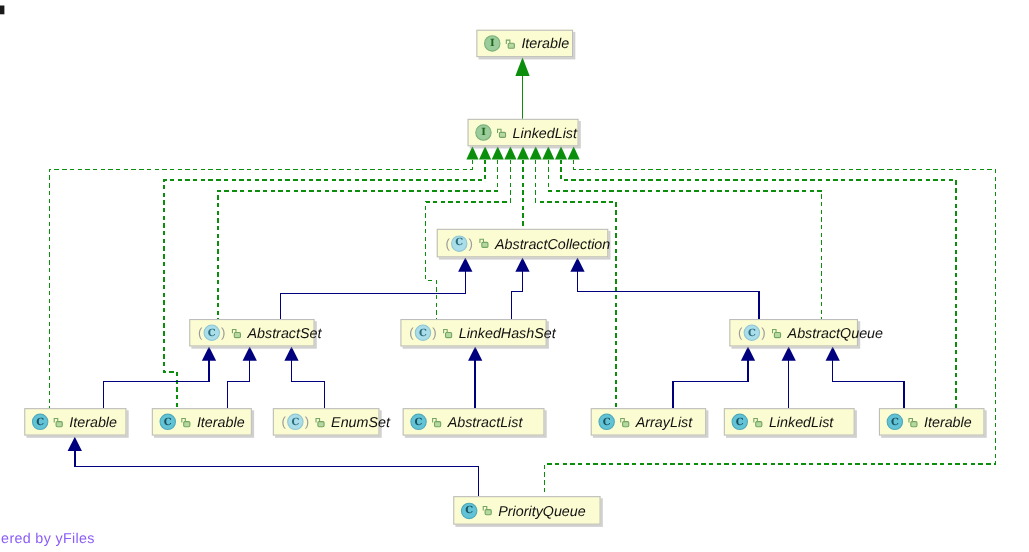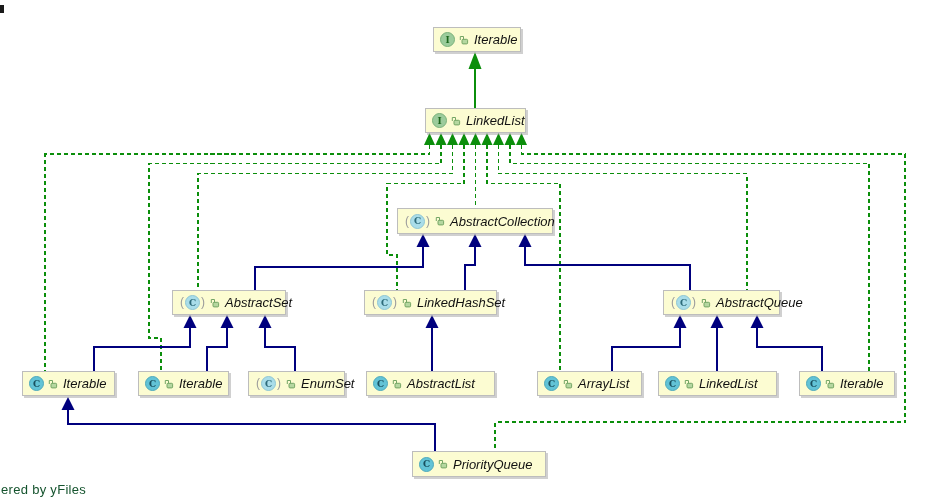--- a/index.html
+++ b/index.html
@@ -12,21 +12,21 @@
         padding:0 6px;font-size:13px;color:#111;white-space:nowrap;cursor:default;}
   .badge{display:inline-flex;align-items:center;justify-content:center;width:13px;height:13px;
          border-radius:50%;font-family:"DejaVu Serif",serif;font-weight:bold;font-size:9px;
          flex:0 0 auto;}
   .badge.iface{background:#9ccc9c;border:1px solid #7bb27b;color:#1d671d;}
   .badge.cls{background:#62c3d6;border:1px solid #4da9bc;color:#19505e;}
   .badge.abs{background:#a9dde9;border:1px solid #8fc6d4;color:#2d6b7a;}
   .paren{color:#9b9b9b;font-size:12px;line-height:13px;margin:0 1px;flex:0 0 auto;}
   .lockicon{margin-left:4px;flex:0 0 auto;}
   .nlabel{margin-left:5px;font-style:italic;}
-  #watermark{position:absolute;left:-23px;top:482px;font-size:13px;color:#14532d;z-index:3;
+  #watermark{position:absolute;left:-23px;top:482px;font-size:13px;color:#8b5cf6;z-index:3;
              letter-spacing:.3px;}
   #artifact{position:absolute;left:0;top:5px;width:4px;height:8px;background:#1a1a1a;z-index:3;}
   path.edge-implements{stroke-dasharray:4,3;}
 </style>
 </head>
 <body>
 
 <div id="canvas">
   <svg id="edges" width="935" height="502">
       <g>

